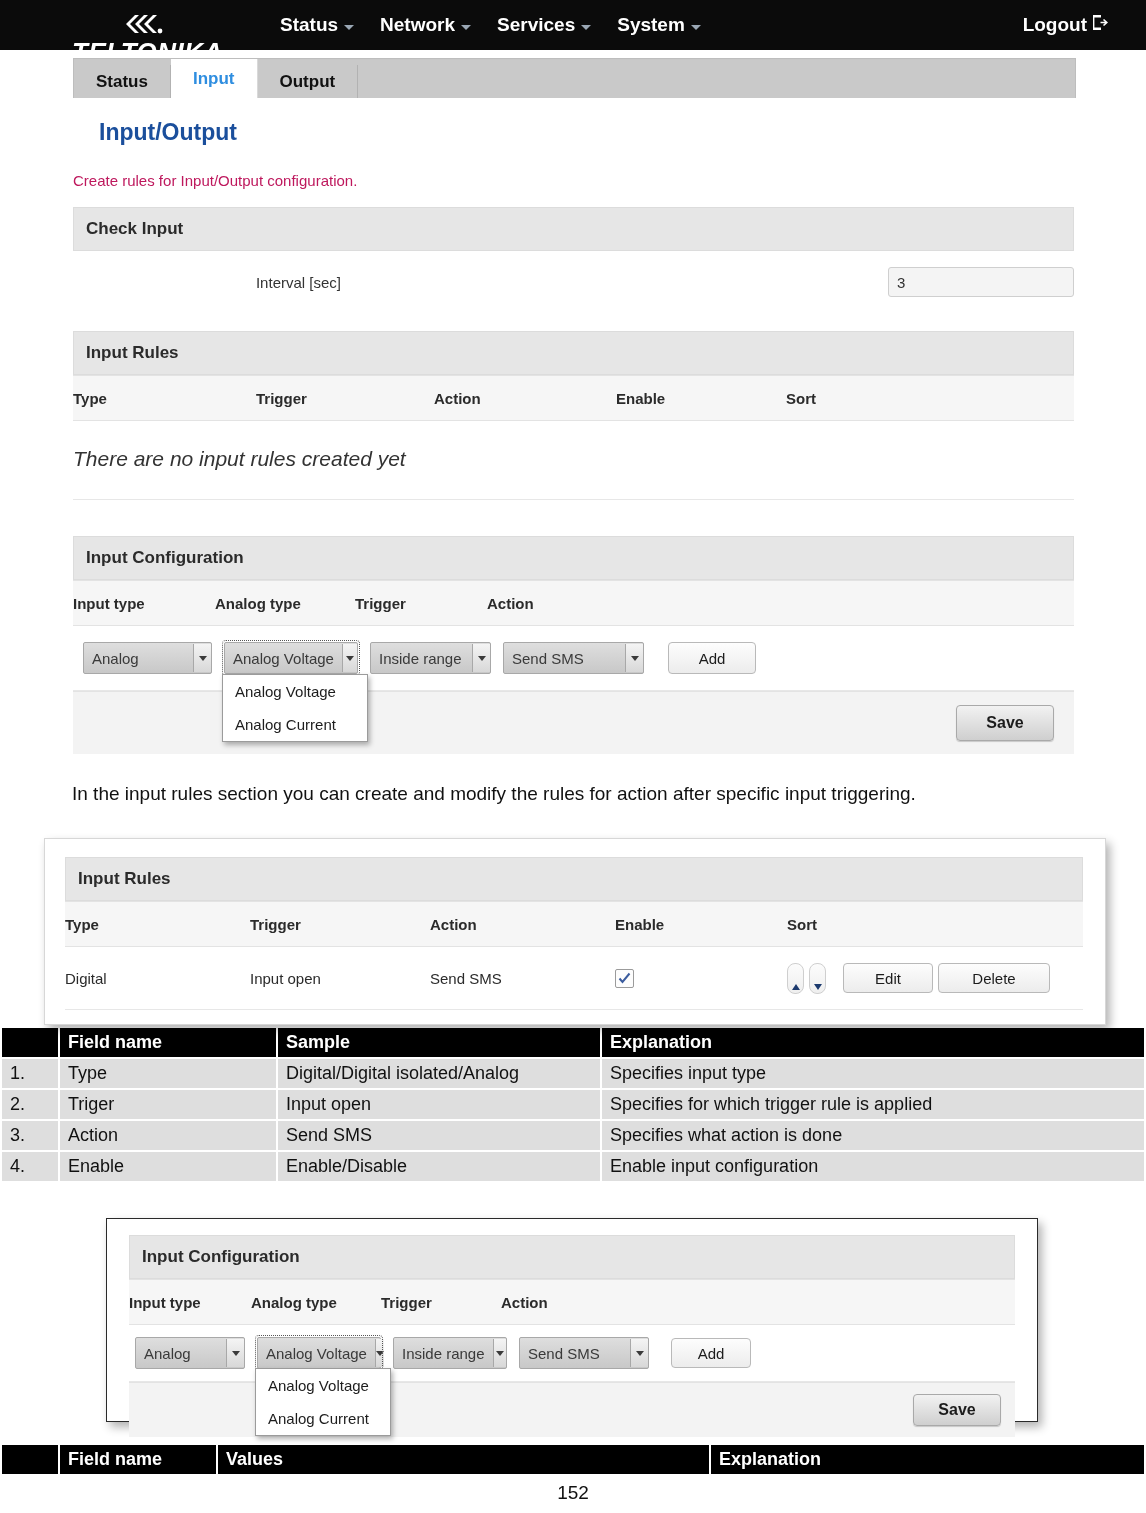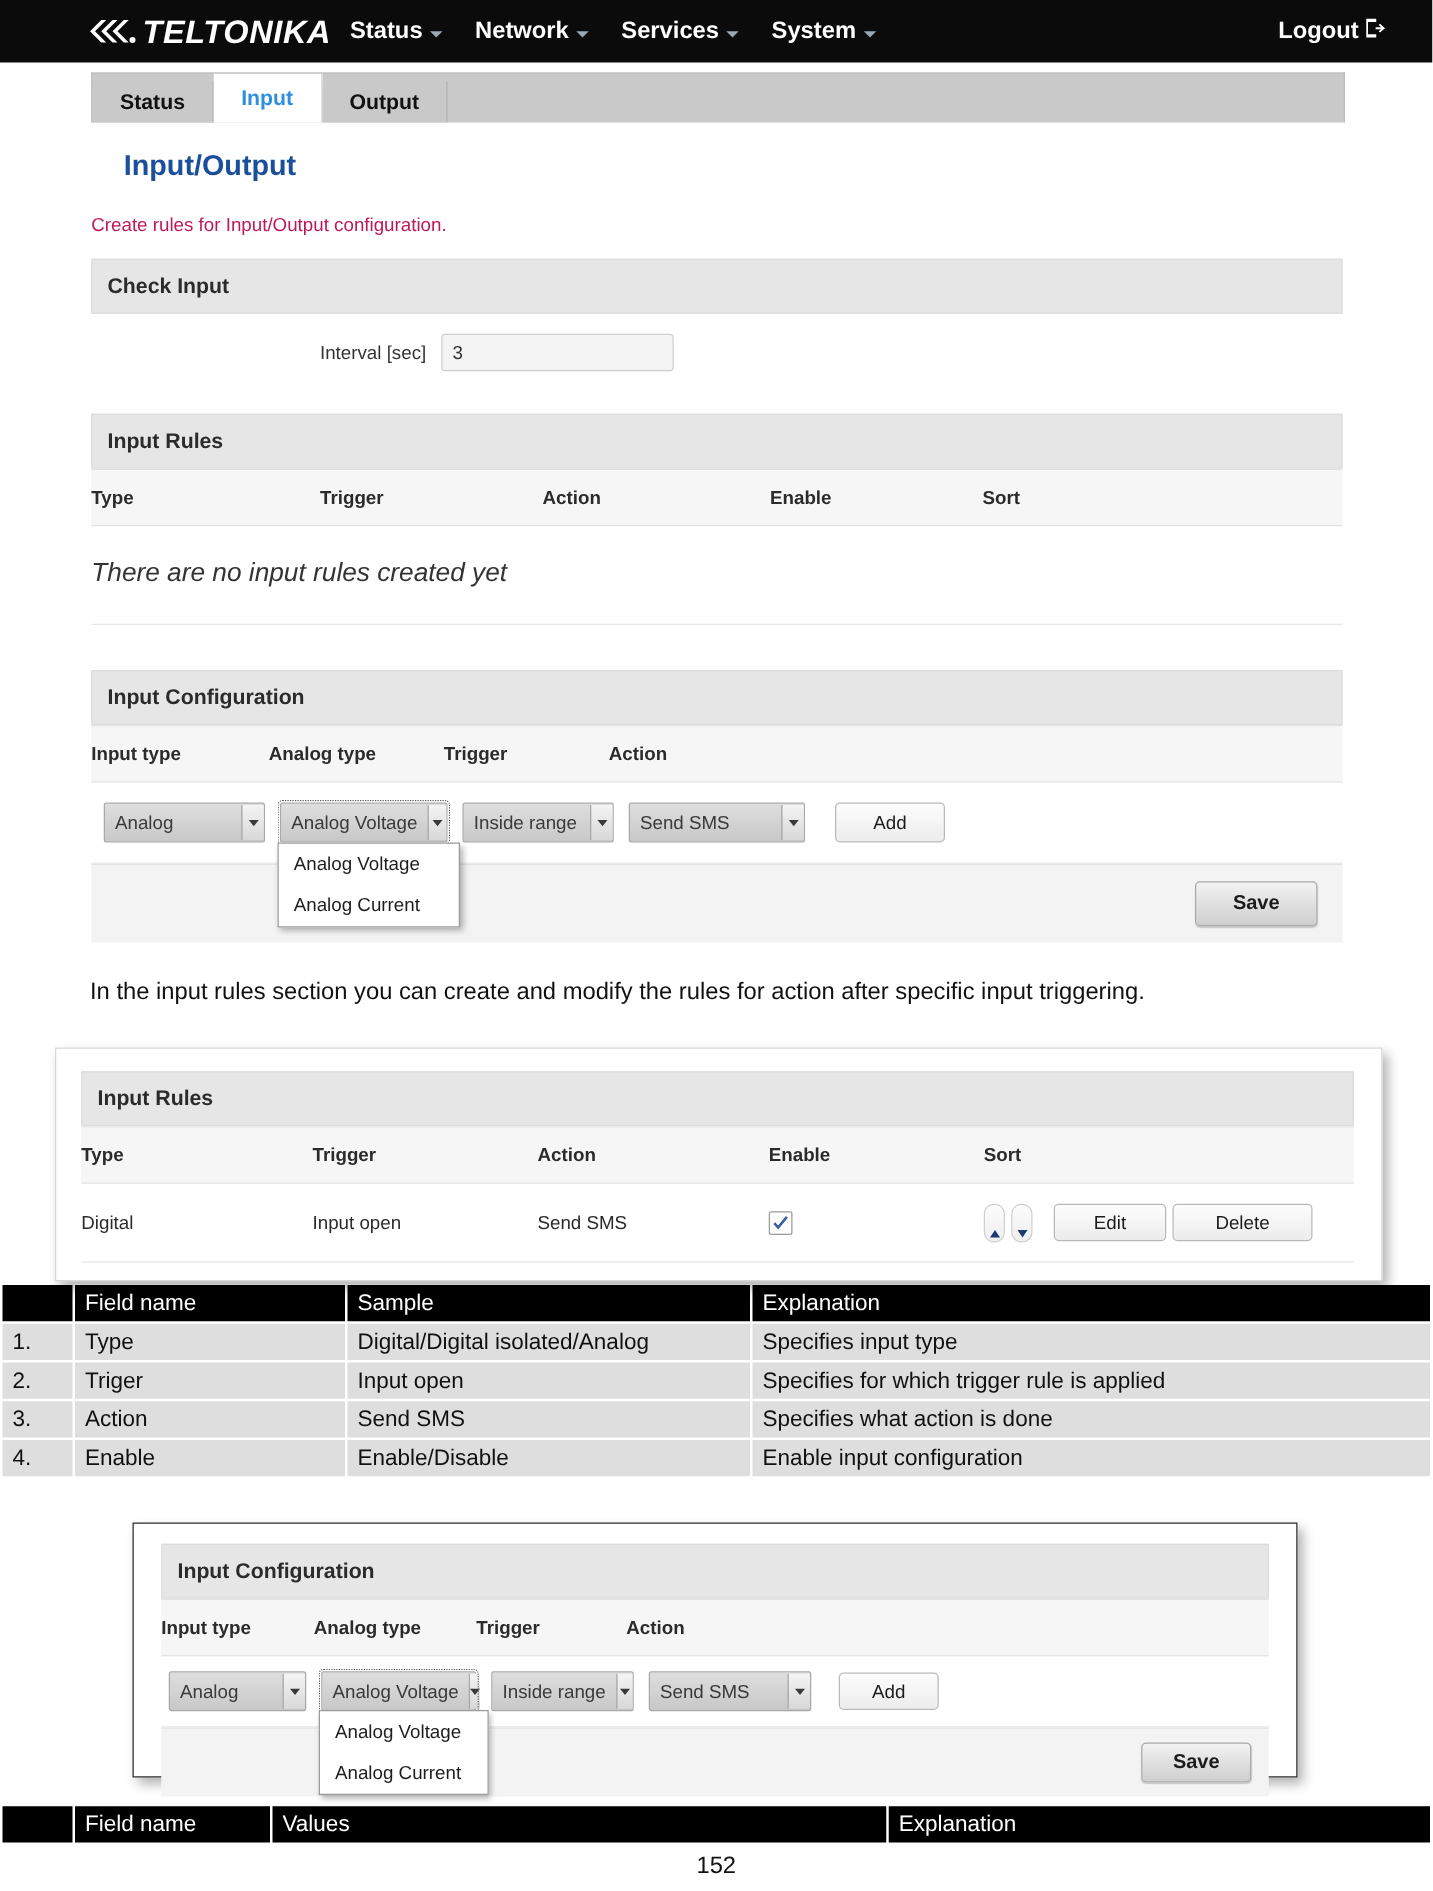--- a/index.html
+++ b/index.html
@@ -18,20 +18,21 @@
   .navbar{
     position:absolute;left:0;top:0;width:1146px;height:50px;
     background:#0b0b0b;
   }
   .logo{
     position:absolute;left:72px;top:11px;
     height:28px;display:flex;align-items:center;
     color:#fff;font-style:italic;font-weight:bold;
     font-size:26px;letter-spacing:.5px;
     font-family:"Liberation Sans", sans-serif;
+    flex-direction:column;
   }
   .logo .chev{display:inline-block;margin-right:2px;line-height:1;}
   .logo .chev svg{display:block;}
   .navmenu{position:absolute;left:280px;top:0;height:50px;display:flex;align-items:center;gap:26px;}
   .navmenu .navitem{
     color:#fff;font-size:19px;font-weight:bold;
     display:flex;align-items:center;gap:6px;cursor:pointer;
   }
   .caret{
     width:0;height:0;border-left:5px solid transparent;border-right:5px solid transparent;
@@ -60,21 +61,21 @@
     margin:22px 0 0 26px;
   }
   .pagedesc{font-size:15px;color:#be185d;margin:26px 0 0 0;}
 
   .sectionbar{
     margin-top:18px;background:#e6e6e6;border:1px solid #dcdcdc;
     height:42px;line-height:42px;padding-left:12px;
     font-size:17px;font-weight:bold;color:#2b2b2b;
   }
 
-  .fieldrow{height:62px;display:flex;align-items:center;}
+  .fieldrow{height:62px;display:flex;align-items:center;justify-content:space-between;}
   .fieldlabel{
     width:268px;text-align:right;padding-right:12px;
     font-size:15px;color:#333;
   }
   .textinput{
     width:168px;height:28px;border:1px solid #cfcfcf;background:#f4f4f4;
     font-size:15px;color:#333;padding:0 8px;border-radius:3px;
     font-family:"Liberation Sans", sans-serif;
   }
 
@@ -166,21 +167,21 @@
   .sortbtn.down i{border-left:4px solid transparent;border-right:4px solid transparent;border-top:6px solid #1c3a6e;}
   .btn-edit{width:88px;height:28px;}
   .btn-del{width:110px;height:28px;}
 
   
   .doctable{
     position:absolute;left:0;width:1146px;border-collapse:separate;border-spacing:2px 2px;
     font-size:18px;
   }
   .doctable th{
-    background:#000;color:#fff;text-align:left;font-weight:normal;
+    background:#000;color:#fff;text-align:left;font-weight:bold;
     padding:4px 8px;font-size:18px;
   }
   .doctable td{
     background:#dedede;color:#111;padding:4px 8px;font-size:18px;vertical-align:middle;
   }
   .doctable .numcol{width:40px;background:#dedede;}
   .doctable .blackcell{background:#000;}
 
   
   .shot3{

